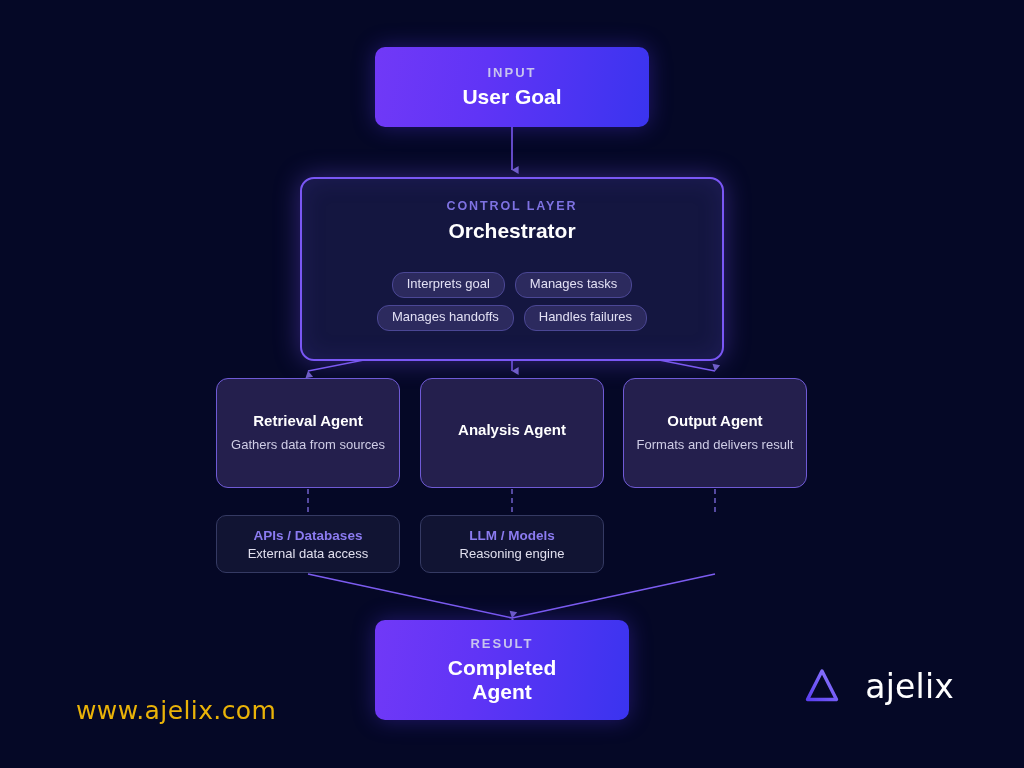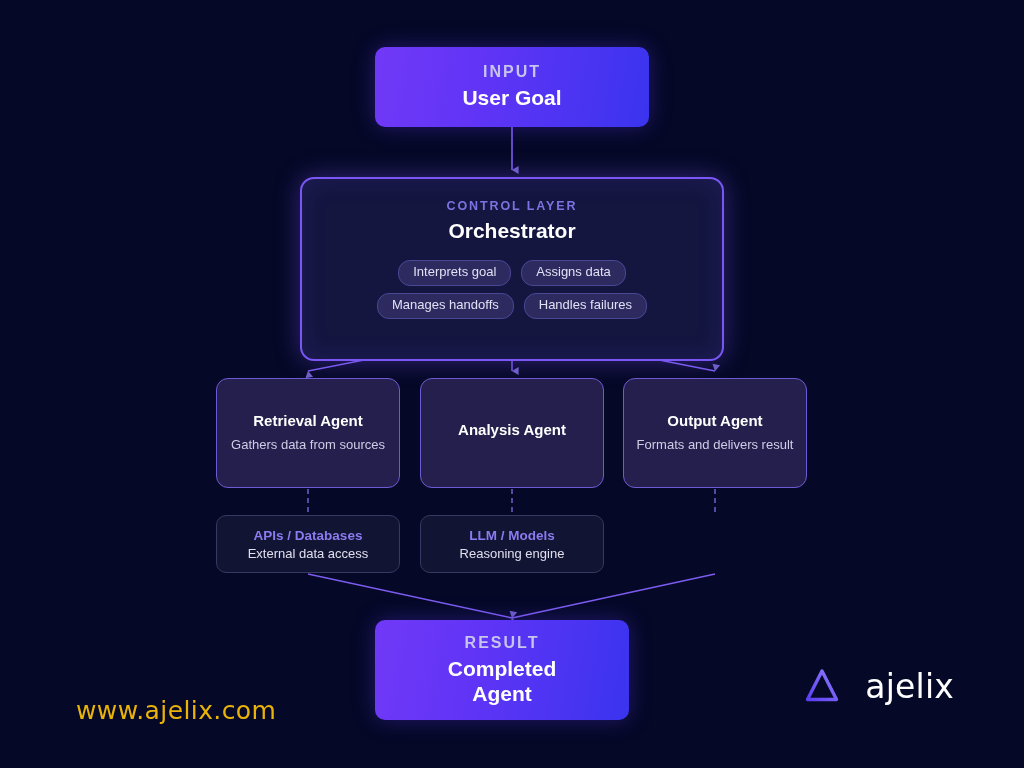--- a/index.html
+++ b/index.html
@@ -19,21 +19,21 @@
   .node{position:absolute;z-index:2;box-sizing:border-box;}
 
   
   .grad-box{
     background:linear-gradient(100deg,#7139f7 0%,#6034f6 40%,#3a34ef 100%);
     border-radius:10px;
     display:flex;flex-direction:column;align-items:center;justify-content:center;
     box-shadow:0 0 22px rgba(90,55,245,.35);
   }
   .grad-box .kicker{
-    font-size:16px;font-weight:bold;letter-spacing:2.0px;
+    font-size:13px;font-weight:bold;letter-spacing:2.0px;
     color:#c7c4ee;margin-bottom:5px;text-transform:uppercase;
   }
   .grad-box .title{
     font-size:21px;font-weight:bold;color:#ffffff;line-height:1.15;text-align:center;
   }
 
   #input-node{left:375px;top:47px;width:274px;height:80px;}
   #result-node{left:375px;top:620px;width:254px;height:100px;}
   #result-node .title{max-width:150px;}
 
@@ -47,21 +47,21 @@
     display:flex;flex-direction:column;align-items:center;
     padding-top:20px;
   }
   #orchestrator-node .kicker{
     font-size:12.5px;font-weight:bold;letter-spacing:1.9px;color:#7e72e2;
     text-transform:uppercase;
   }
   #orchestrator-node .title{
     font-size:21px;font-weight:bold;color:#ffffff;margin-top:6px;
   }
-  .pill-rows{margin-top:17px;display:flex;flex-direction:column;align-items:center;gap:7px;}
+  .pill-rows{margin-top:29px;display:flex;flex-direction:column;align-items:center;gap:7px;}
   .pill-row{display:flex;gap:10px;justify-content:center;}
   .pill{
     background:#2c2a5e;
     border:1px solid #4b4795;
     border-radius:12px;
     padding:4px 14px 5px 14px;
     font-size:13px;color:#e2e0f4;
     white-space:nowrap;line-height:1.15;
   }
 
@@ -142,21 +142,21 @@
     <div class="kicker">INPUT</div>
     <div class="title">User Goal</div>
   </div>
 
   <div class="node" id="orchestrator-node">
     <div class="kicker">CONTROL LAYER</div>
     <div class="title">Orchestrator</div>
     <div class="pill-rows">
       <div class="pill-row">
         <span class="pill">Interprets goal</span>
-        <span class="pill">Assigns data</span>
+        <span class="pill">Manages tasks</span>
       </div>
       <div class="pill-row">
         <span class="pill">Manages handoffs</span>
         <span class="pill">Handles failures</span>
       </div>
     </div>
   </div>
 
   <div class="node agent-box" id="agent-0">
     <div class="a-title">Retrieval Agent</div>

